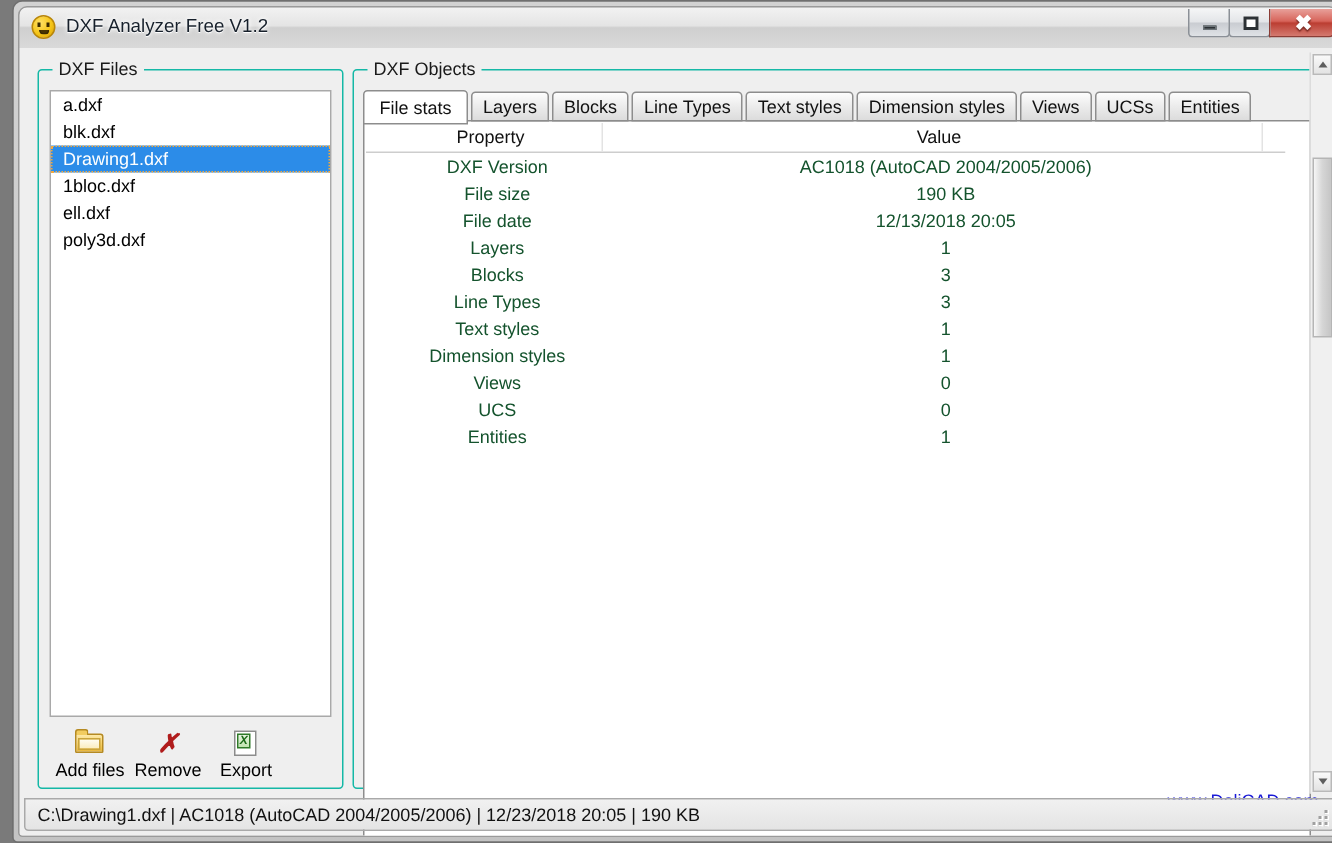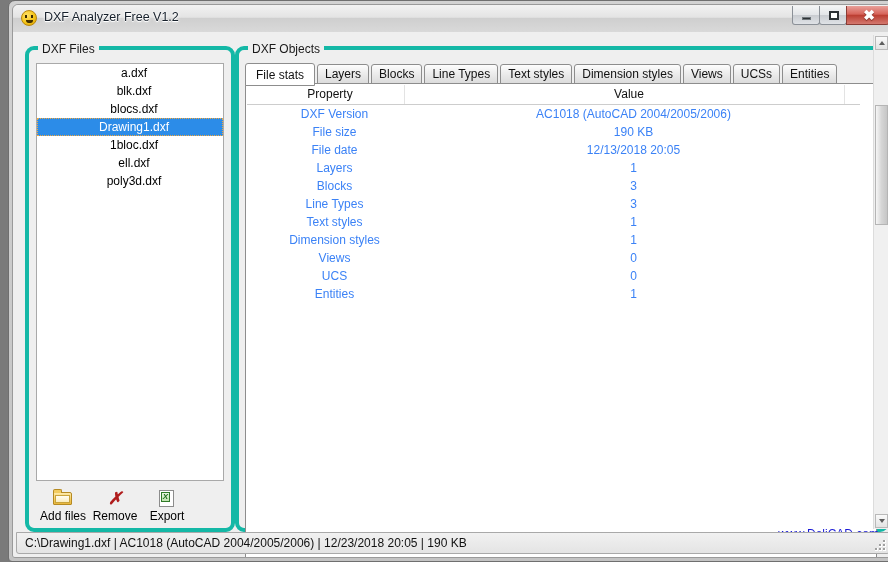--- a/index.html
+++ b/index.html
@@ -141,22 +141,22 @@
   .client {
     position: absolute;
     left: 0; top: 27px;
     width: 880px; height: 527px;
     background: #efefef;
   }
 
   
   .groupbox {
     position: absolute;
-    border: 4px solid #14b8a6;
-    border-radius: 9px;
+    border: 1px solid #14b8a6;
+    border-radius: 3px;
     background: transparent;
   }
   .groupbox > .gb-title {
     position: absolute;
     top: -8px; left: 9px;
     background: #efefef;
     padding: 0 4px;
     font-size: 12px;
     color: #1a1a1a;
     white-space: nowrap;
@@ -167,21 +167,20 @@
 
   
   .listbox {
     position: absolute;
     left: 7px; top: 13px;
     width: 188px; height: 418px;
     background: #fff;
     border: 1px solid #a9a9a9;
     box-sizing: border-box;
     overflow: hidden;
-    text-align: center;
   }
   .list-item {
     height: 18px;
     line-height: 18px;
     padding-left: 8px;
     font-size: 12px;
     color: #000;
     white-space: nowrap;
     box-sizing: border-box;
   }
@@ -355,21 +354,21 @@
     font-size: 12px;
     color: #111;
     line-height: 18px;
     box-sizing: border-box;
     padding-left: 9px;
     border-right: 1px solid #e3e3e3;
   }
   .grid-row { display: flex; height: 18px; }
   .grid-row .td {
     font-size: 12px;
-    color: #3b82f6;
+    color: #14532d;
     line-height: 18px;
     box-sizing: border-box;
     padding-left: 17px;
     white-space: nowrap;
     overflow: hidden;
   }
   .col-prop { width: 158px; }
   .col-val { width: 440px; }
 
   
@@ -469,21 +468,20 @@
     </div>
 
     <div class="client">
 
       <div class="groupbox" id="files-group">
         <div class="gb-title">DXF Files</div>
 
         <div class="listbox">
           <div class="list-item">a.dxf</div>
           <div class="list-item">blk.dxf</div>
-          <div class="list-item">blocs.dxf</div>
           <div class="list-item selected">Drawing1.dxf</div>
           <div class="list-item">1bloc.dxf</div>
           <div class="list-item">ell.dxf</div>
           <div class="list-item">poly3d.dxf</div>
         </div>
 
         <div class="toolbar">
           <div class="tool-btn">
             <span class="glyph">
                 <i class="ico-folder"></i>

